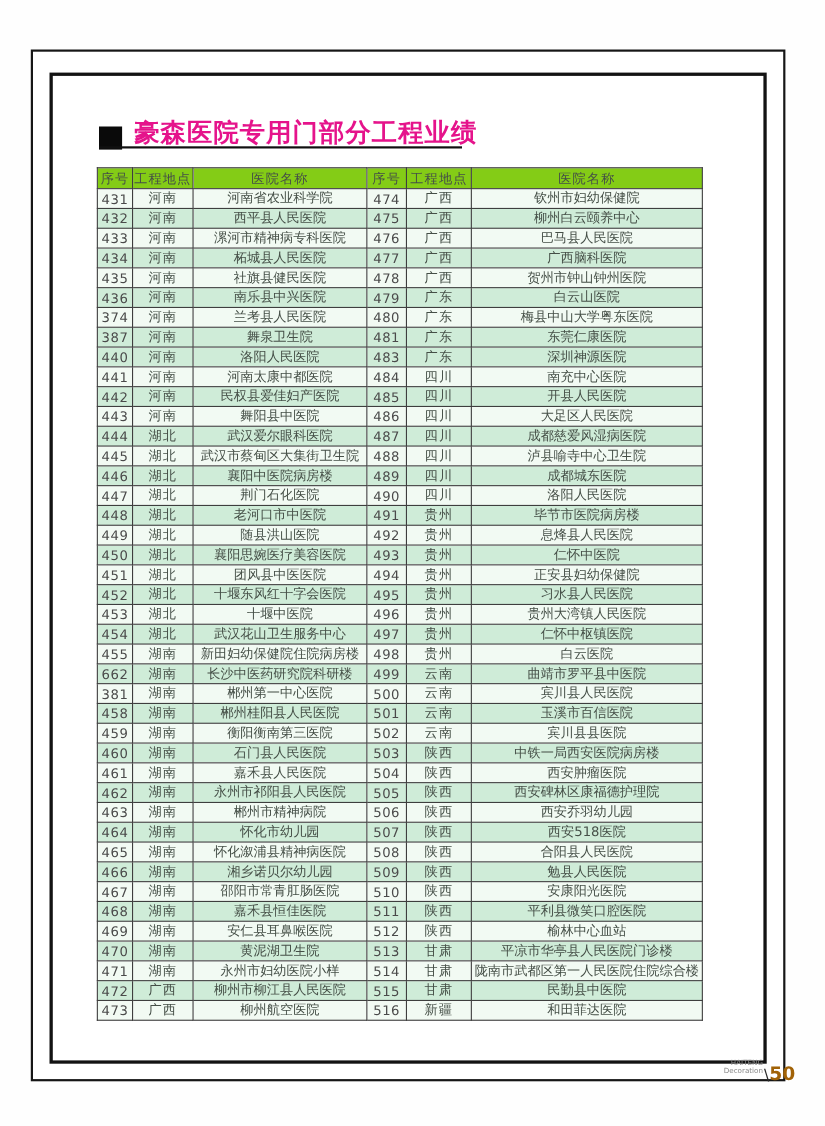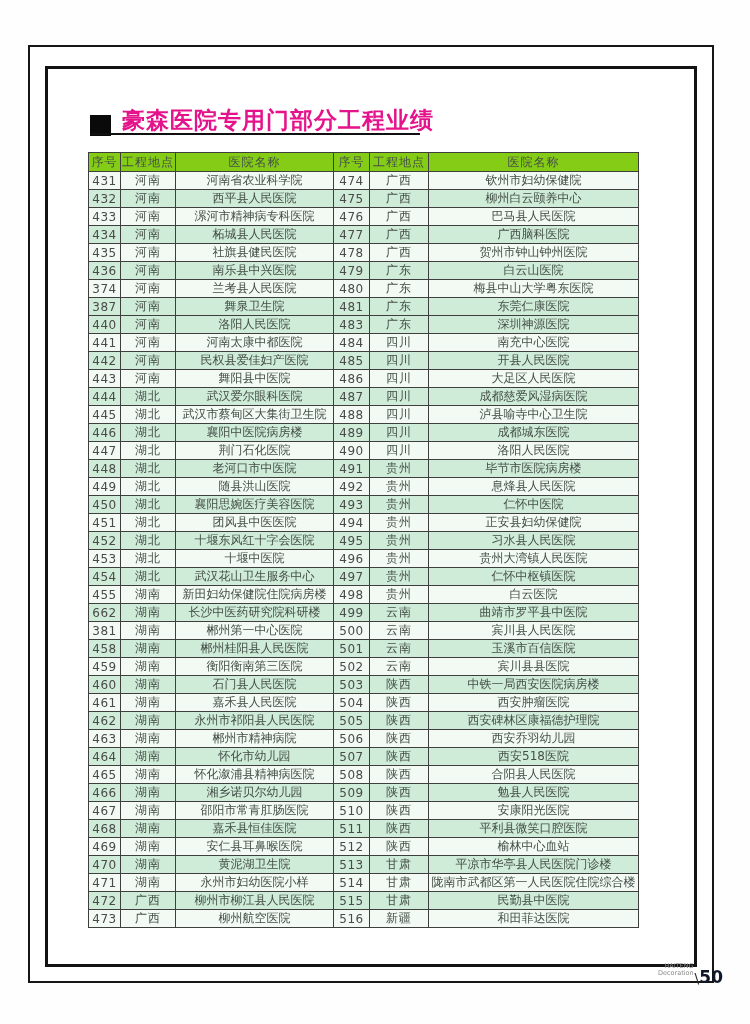--- a/index.html
+++ b/index.html
@@ -111,21 +111,21 @@
     margin-bottom: 8px;
   }
   .footer-slash {
     font-size: 14px;
     color: #2a2a2a;
     margin: 0 0 0 1px;
   }
   .footer-page {
     font-size: 17px;
     font-weight: bold;
-    color: #0f172a;
+    color: #a16207;
     line-height: 1;
   }
 </style>
 </head>
 <body>
 
 <div class="page">
   <div class="outer-frame">
     <div class="inner-frame">
 

